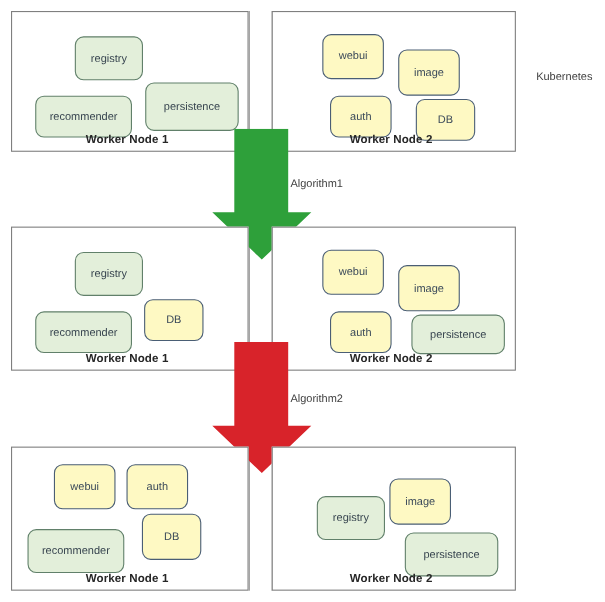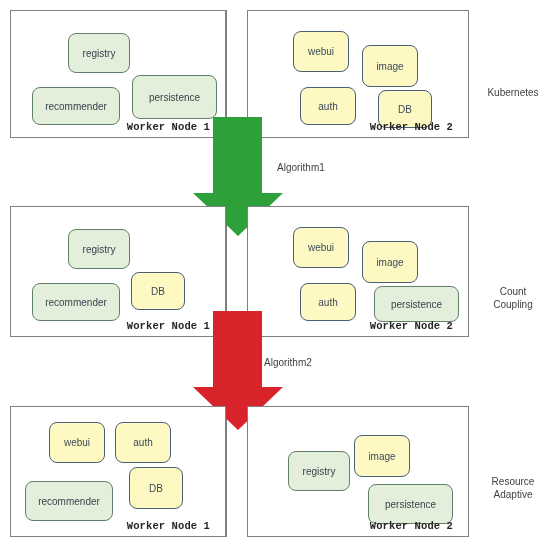--- a/index.html
+++ b/index.html
@@ -30,28 +30,27 @@
   
   .node {
     position: absolute;
     border: 1px solid #7f7f7f;
     background: #ffffff;
     box-sizing: border-box;
   }
   .node-label {
     position: absolute;
     left: 0;
-    right: 15px;
+    right: 5px;
     bottom: 4px;
-    text-align: right;
+    text-align: center;
     font-size: 10.5px;
     font-weight: bold;
     color: #262626;
     letter-spacing: .1px;
-    font-family: Liberation Mono, monospace;
   }
 
   
   .pod {
     position: absolute;
     box-sizing: border-box;
     border: 1px solid #4a5e75;
     border-radius: 8px;
     display: flex;
     align-items: center;
@@ -80,21 +79,20 @@
   }
 
   
   .stage-label {
     position: absolute;
     font-size: 10px;
     color: #3f3f3f;
     text-align: center;
     line-height: 13px;
     white-space: pre-line;
-    margin-top: 22px;
   }
 </style>
 </head>
 <body>
 
 <div id="stage">
 
   <div class="vline" style="left:226px; top:10px; height:527px;"></div>
   <div class="vline" style="left:247px; top:10px; height:527px;"></div>
 
@@ -127,21 +125,21 @@
     <div class="node-label">Worker Node 2</div>
   </div>
 
   <div class="stage-label" style="left:478px; top:64px; width:70px;">Kubernetes</div>
 
   <div class="arrow" style="left:192px; top:117px; width:92px; height:120px;">
     <svg width="92" height="120" viewBox="0 0 92 120" xmlns="http://www.w3.org/2000/svg">
       <polygon points="21,0 70,0 70,76 91,76 46,119 1,76 21,76" fill="#2EA03A"></polygon>
     </svg>
   </div>
-  <div class="algo-label" style="left:277px; top:162px;">Algorithm1</div>
+  <div class="algo-label" style="left:264px; top:162px;">Algorithm1</div>
 
   <div class="node" style="left:10px; top:206px; width:216px; height:131px;">
     <div class="pod green" style="left:57px;  top:22px; width:62px; height:40px;">
         <span>registry</span>
       </div>
     <div class="pod green" style="left:21px;  top:76px; width:88px; height:38px;">
         <span>recommender</span>
       </div>
     <div class="pod" style="left:120px; top:65px; width:54px; height:38px;">
         <span>DB</span>
@@ -158,22 +156,20 @@
       </div>
     <div class="pod" style="left:52px;  top:76px; width:56px; height:38px;">
         <span>auth</span>
       </div>
     <div class="pod green" style="left:126px; top:79px; width:85px; height:36px;">
         <span>persistence</span>
       </div>
     <div class="node-label">Worker Node 2</div>
   </div>
 
-  <div class="stage-label" style="left:478px; top:263px; width:70px;">Count
-Coupling</div>
 
   <div class="arrow" style="left:192px; top:311px; width:92px; height:120px;">
     <svg width="92" height="120" viewBox="0 0 92 120" xmlns="http://www.w3.org/2000/svg">
       <polygon points="21,0 70,0 70,76 91,76 46,119 1,76 21,76" fill="#D8232A"></polygon>
     </svg>
   </div>
   <div class="algo-label" style="left:264px; top:357px;text-align:right;">Algorithm2</div>
 
   <div class="node" style="left:10px; top:406px; width:216px; height:131px;">
     <div class="pod" style="left:38px;  top:15px; width:56px; height:41px;">
@@ -197,16 +193,14 @@
       </div>
     <div class="pod green" style="left:40px;  top:44px; width:62px; height:40px;">
         <span>registry</span>
       </div>
     <div class="pod green" style="left:120px; top:77px; width:85px; height:40px;">
         <span>persistence</span>
       </div>
     <div class="node-label">Worker Node 2</div>
   </div>
 
-  <div class="stage-label" style="left:478px; top:453px; width:70px;">Resource
-Adaptive</div>
 
 </div>
 
 </body></html>

